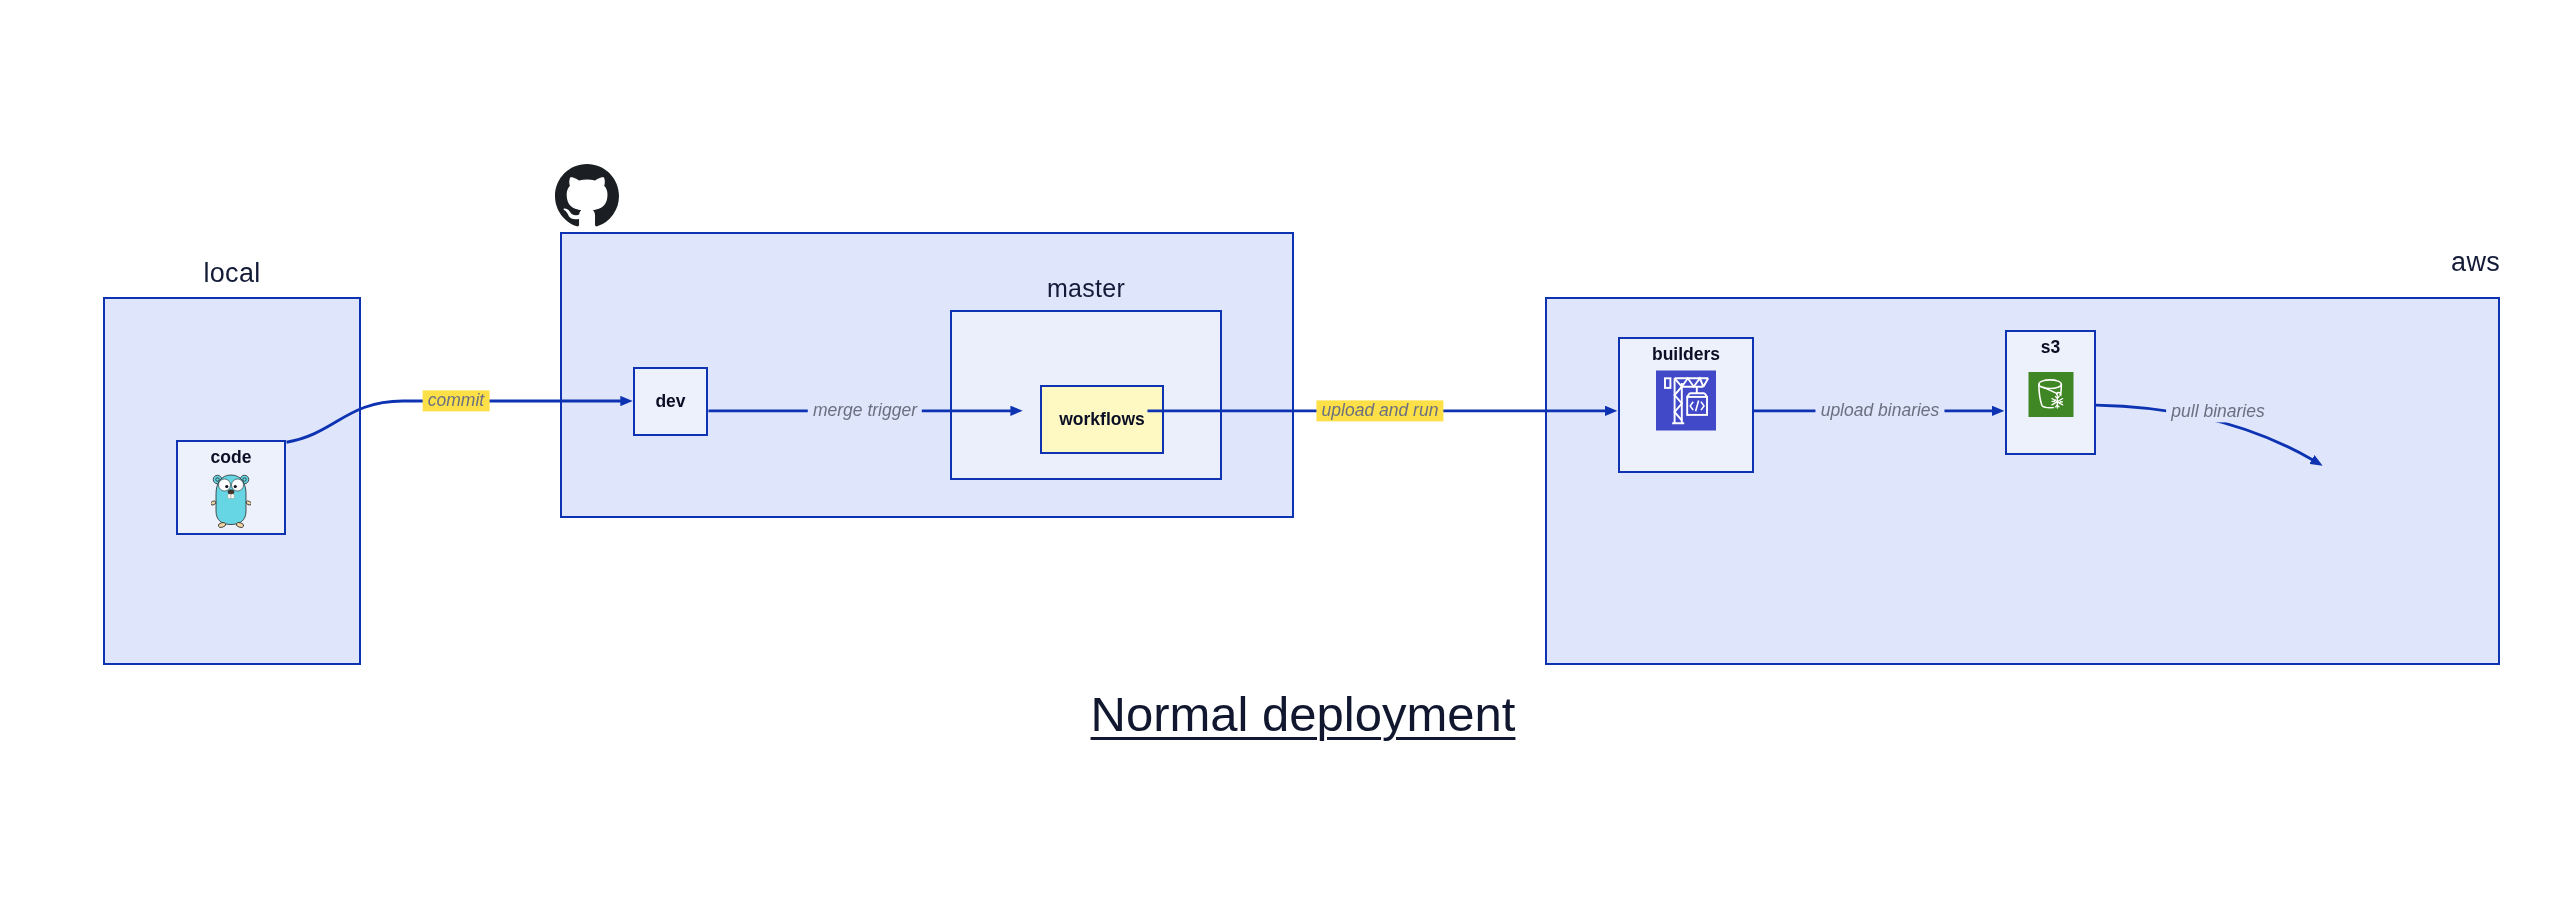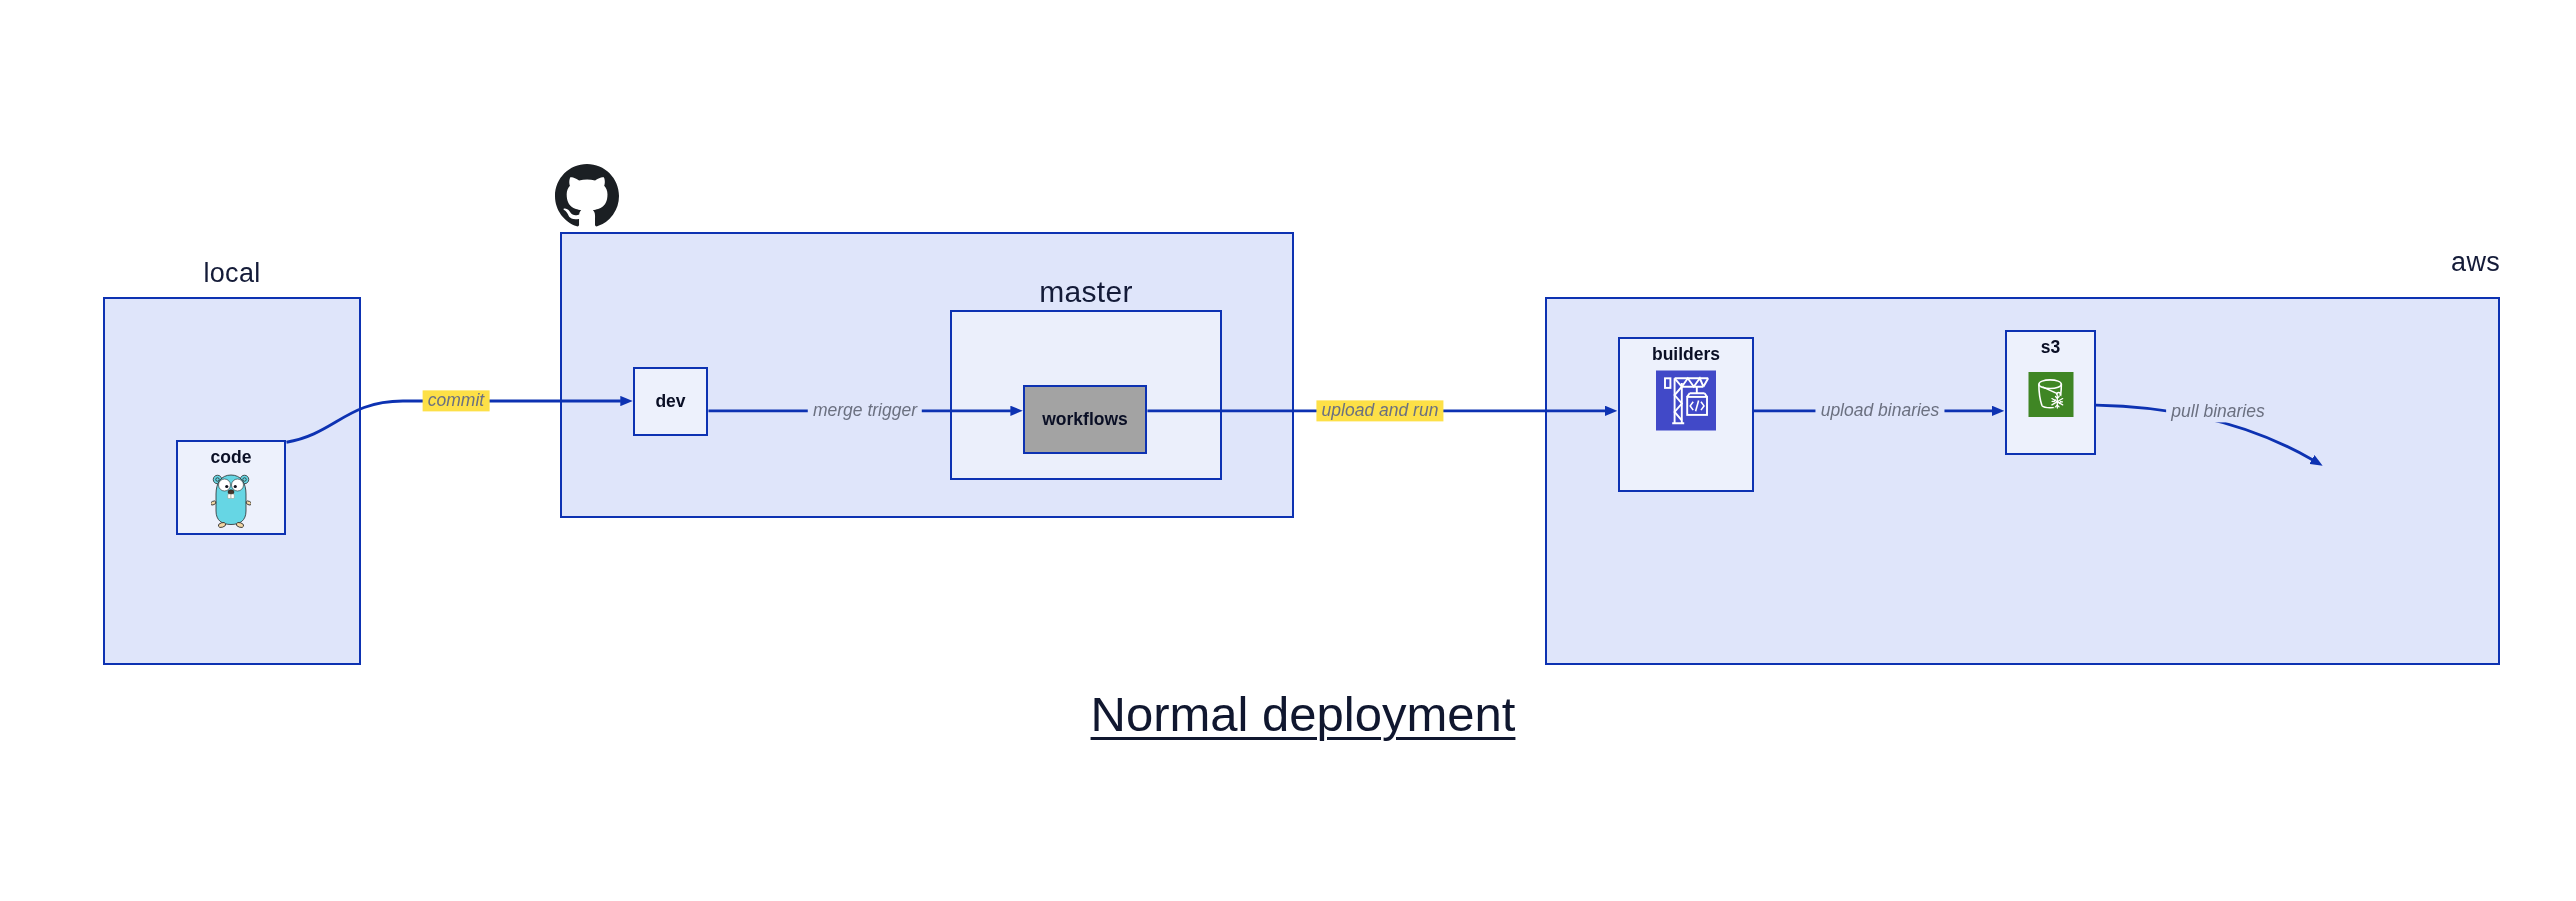--- a/index.html
+++ b/index.html
@@ -30,21 +30,21 @@
     line-height: 1.1;
   }
 
   
   .node {
     position: absolute;
     border: 2.1px solid #0d32b2;
     background: #edf1fc;
     z-index: 5;
   }
-  .node.level3 { background: #a3a3a3; }
+  .node.level3 { background: #fef9c3; margin-left: 17px; }
   .node .nlabel {
     position: absolute;
     left: 0; right: 0;
     text-align: center;
     color: #0a0f25;
     font-size: 17.5px;
     font-weight: 700;
     line-height: 1.1;
   }
   .node .nlabel.top { top: 6.2px; }
@@ -111,21 +111,21 @@
 <body>
 
 <div class="stage">
 
   <div class="container" style="left:103px; top:297px; width:258px; height:368px;"></div>
   <div class="clabel" style="left:103px; top:259px; width:258px; text-align:center;">local</div>
 
   <div class="container" style="left:560px; top:232px; width:734px; height:286px;"></div>
 
   <div class="container level2" style="left:950px; top:310px; width:272px; height:170px;"></div>
-  <div class="clabel" style="left:950px; top:275px; width:272px; text-align:center; font-size:30px;">master</div>
+  <div class="clabel" style="left:950px; top:275px; width:272px; text-align:center; font-size:25px;">master</div>
 
   <div class="container" style="left:1545px; top:297px; width:955px; height:368px;"></div>
   <div class="clabel" style="left:1545px; top:248px; width:955px; text-align:right;">aws</div>
 
   <div class="gh-logo">
     <svg viewBox="0 0 16 16" width="64" height="64" aria-hidden="true">
       <path fill="#1b1f23" d="M8 0C3.58 0 0 3.58 0 8c0 3.54 2.29 6.53 5.47 7.59.4.07.55-.17.55-.38 0-.19-.01-.82-.01-1.49-2.01.37-2.53-.49-2.69-.94-.09-.23-.48-.94-.82-1.13-.28-.15-.68-.52-.01-.53.63-.01 1.08.58 1.23.82.72 1.21 1.87.87 2.33.66.07-.52.28-.87.51-1.07-1.78-.2-3.64-.89-3.64-3.95 0-.87.31-1.59.82-2.15-.08-.2-.36-1.02.08-2.12 0 0 .67-.21 2.2.82.64-.18 1.32-.27 2-.27s1.36.09 2 .27c1.53-1.04 2.2-.82 2.2-.82.44 1.1.16 1.92.08 2.12.51.56.82 1.27.82 2.15 0 3.07-1.87 3.75-3.65 3.95.29.25.54.73.54 1.48 0 1.07-.01 1.93-.01 2.2 0 .21.15.46.55.38A8.013 8.013 0 0 0 16 8c0-4.42-3.58-8-8-8z"></path>
     </svg>
   </div>
 
@@ -177,21 +177,21 @@
   </div>
 
   <div class="node centered" style="left:633px; top:367px; width:75px; height:69px;">
     <div class="nlabel">dev</div>
   </div>
 
   <div class="node level3 centered" style="left:1023px; top:385px; width:124px; height:69px;">
     <div class="nlabel">workflows</div>
   </div>
 
-  <div class="node" style="left:1618px; top:337px; width:136px; height:155px;">
+  <div class="node" style="left:1618px; top:337px; width:136px; height:136px;">
     <div class="nlabel top">builders</div>
     <div class="icon-wrap" style="top:31px;">
       <svg viewBox="0 0 100 100" width="60" height="61" aria-hidden="true">
         <rect x="0" y="0" width="100" height="100" fill="#4149c8"></rect>
         <g stroke="#ffffff" stroke-width="3.2" fill="none">
           <rect x="15" y="13" width="9" height="16"></rect>
           <path d="M31 13 V 88 M43 21 V 88 M27 88 H 47"></path>
           <path d="M31 13 L43 27 L31 41 L43 55 L31 69 L43 83"></path>
           <path d="M31 13 H 87 M43 27 H 79"></path>
           <path d="M43 27 L53 13 L63 27 L73 13 L79 27 M87 13 L79 27"></path>

